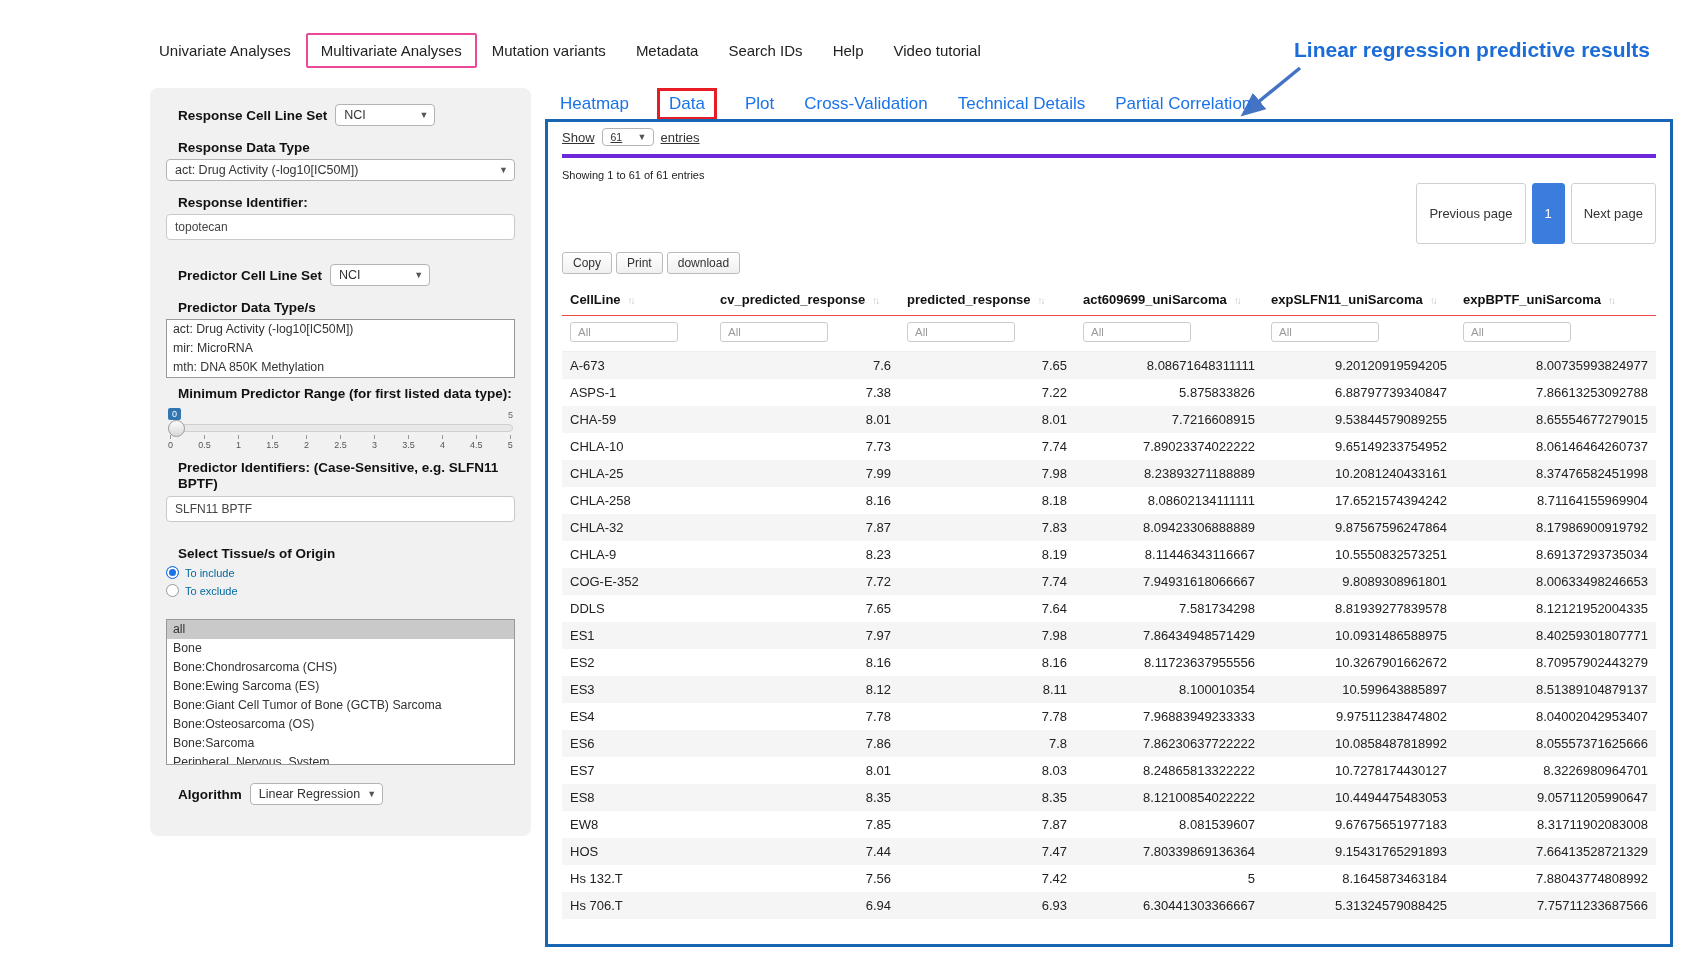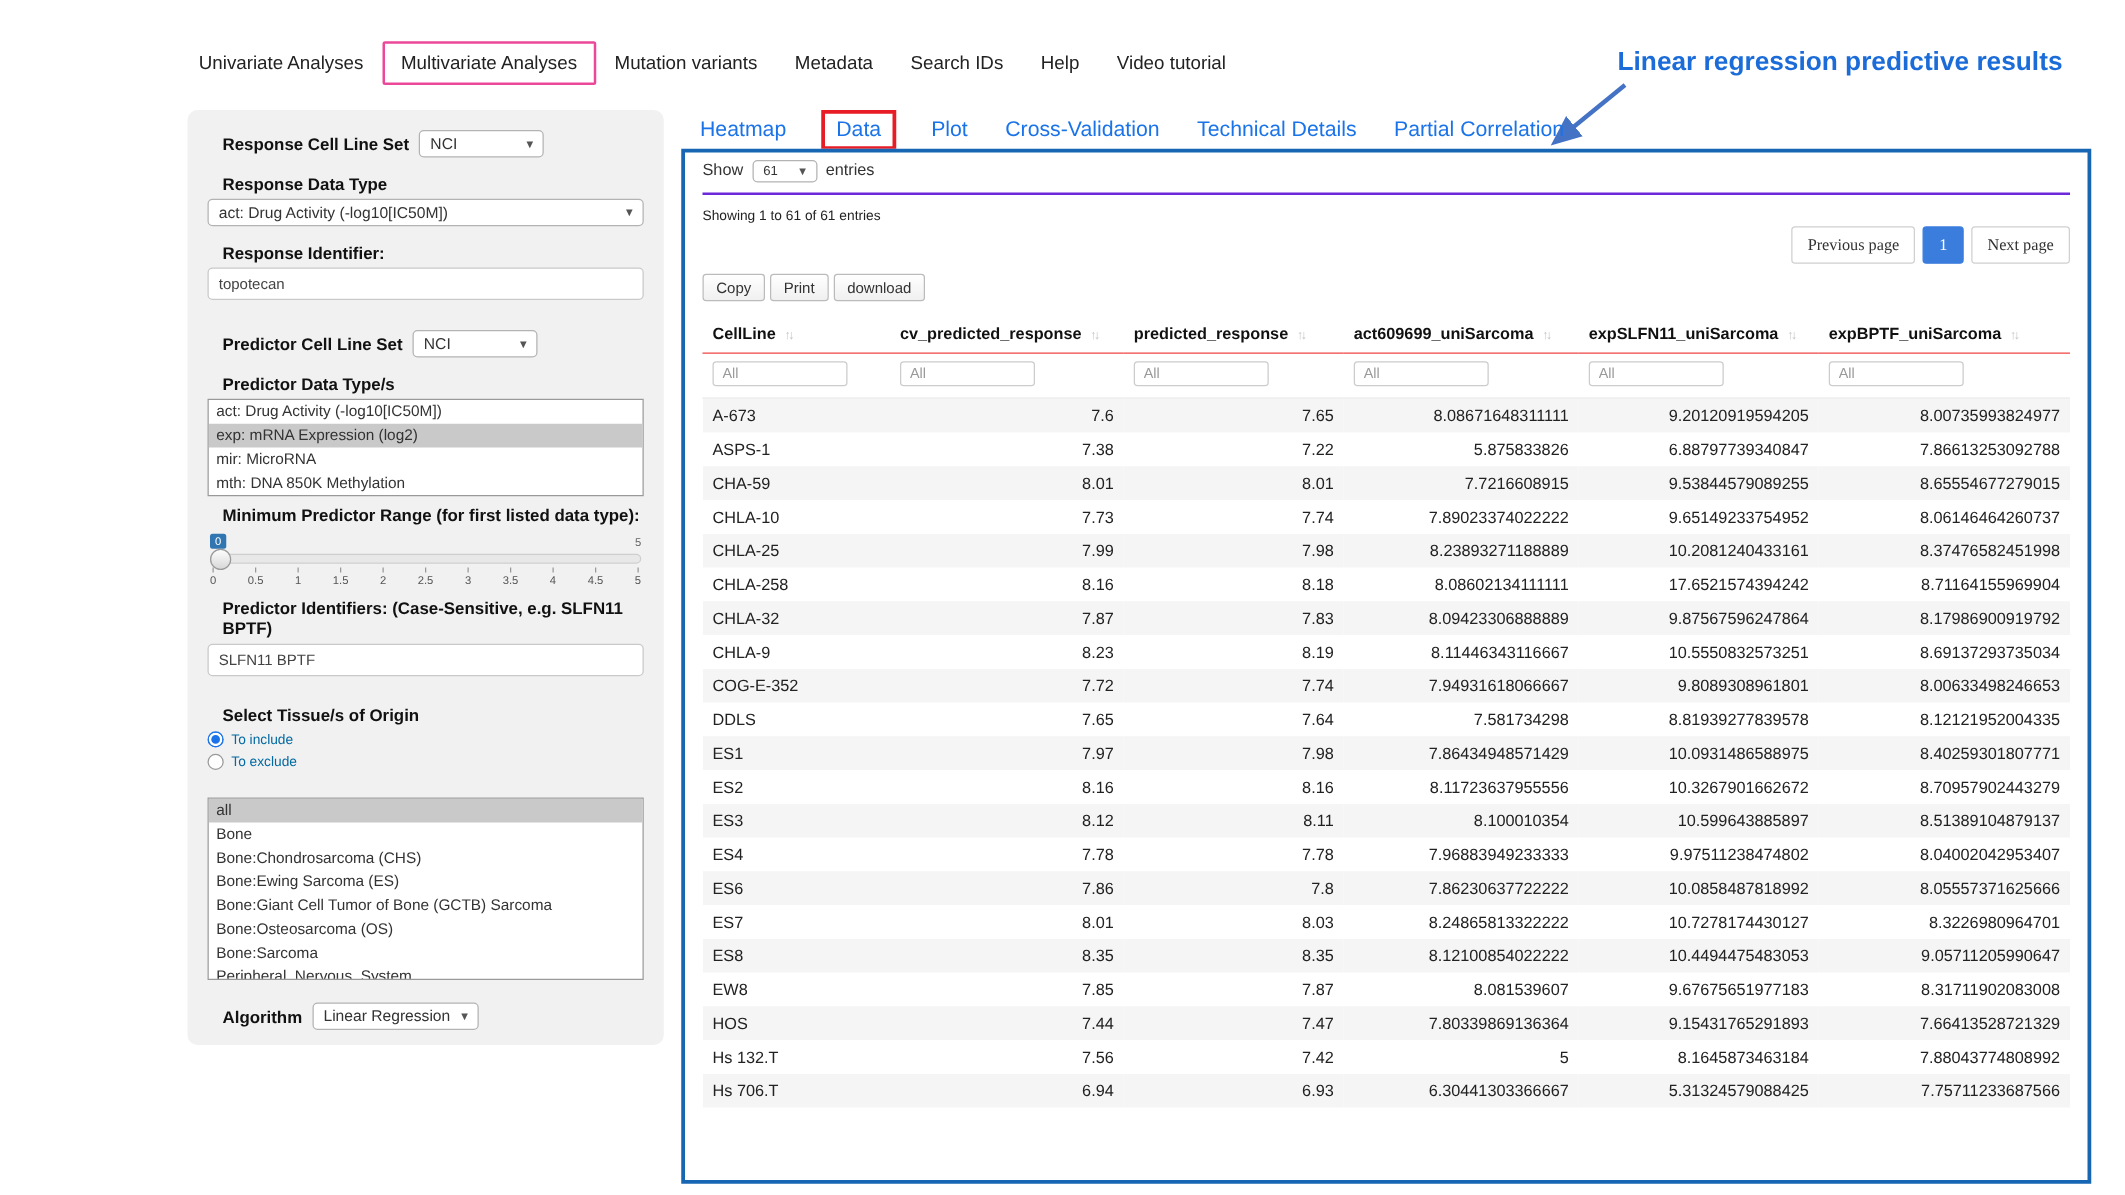--- a/index.html
+++ b/index.html
@@ -74,28 +74,28 @@
   .result-tabs { position: absolute; left: 558px; top: 88px; display: flex; align-items: center; gap: 26px; font-size: 17px; }
   .rtab { color: var(--link-blue, #1a73e8); cursor: pointer; padding: 4px 2px; white-space: nowrap; }
   .rtab.red-boxed { border: 3px solid var(--annotation-red, #e81c24); padding: 3px 9px; }
 
   
   .panel {
     position: absolute; left: 545px; top: 119px; width: 1128px; height: 828px;
     border: 3px solid var(--panel-border-blue, #1766b4); background: #fff;
     padding: 3px 14px 10px 14px;
   }
-  .show-row { display: flex; align-items: flex-start; gap: 7px; font-size: 13px; padding: 3px 0 8px 0; border-bottom: 2px solid #6d28d9; }
+  .show-row { display: flex; align-items: center; gap: 7px; font-size: 13px; padding: 3px 0 8px 0; border-bottom: 4px solid #6d28d9; text-decoration: underline; }
   .fake-select.xs { min-width: 52px; padding: 2px 18px 2px 8px; font-size: 10.5px; }
   .showing-row { margin-top: 11px; font-size: 11px; color: #222; }
   .pagination { display: flex; justify-content: flex-end; gap: 6px; margin-top: 2px; }
   .page-btn {
-    border: 1px solid #d0d0d0; background: #fff; padding: 6px 12px; font-size: 13px;
+    border: 1px solid #d0d0d0; background: #fff; padding: 22px 12px; font-size: 13px;
     color: #333; border-radius: 3px; cursor: pointer;
-    font-family: Liberation Serif, serif;
+    font-family: Liberation Sans, sans-serif;
   }
   .page-btn.current { background: var(--active-page-blue, #3b7ddd); border-color: var(--active-page-blue, #3b7ddd); color: #fff; min-width: 32px; }
   .actions { margin-top: 8px; display: flex; gap: 4px; }
   .action-btn {
     border: 1px solid #bbb; background: linear-gradient(#fff, #f0f0f0); padding: 3px 10px;
     font-size: 12px; color: #333; border-radius: 3px; cursor: pointer;
     font-family: "Liberation Sans", "DejaVu Sans", sans-serif;
   }
 
   
@@ -170,21 +170,20 @@
     <div class="fake-select">
       <span>NCI</span>
       <span class="caret">▼</span>
     </div>
   </div>
 
   <div class="section" style="margin-bottom:8px;">
     <span class="lbl">Predictor Data Type/s</span>
     <div class="listbox">
         <div class="opt">act: Drug Activity (-log10[IC50M])</div>
-        <div class="opt selected">exp: mRNA Expression (log2)</div>
         <div class="opt">mir: MicroRNA</div>
         <div class="opt">mth: DNA 850K Methylation</div>
       </div>
   </div>
 
   <div class="section" style="margin-bottom:10px;">
     <span class="lbl" style="line-height:16px;">Minimum Predictor Range (for first listed data type):</span>
     <div class="slider">
       <span class="slider-val">0</span>
       <span class="slider-max">5</span>

